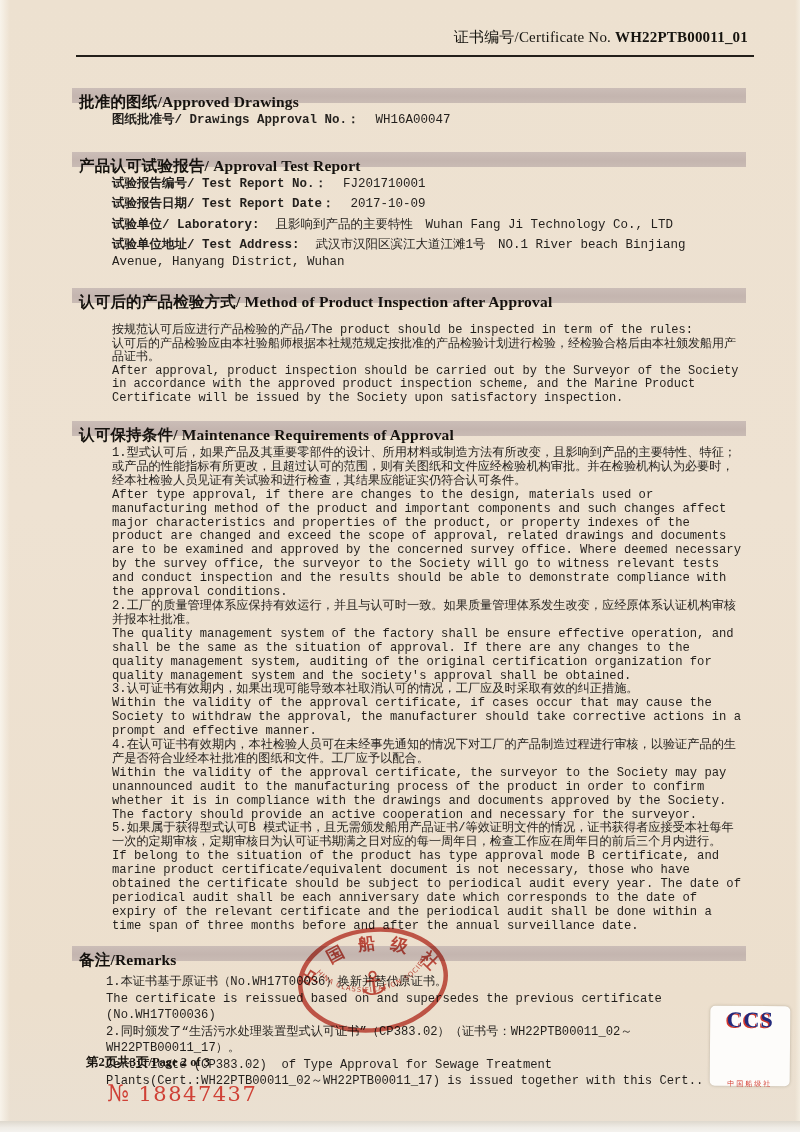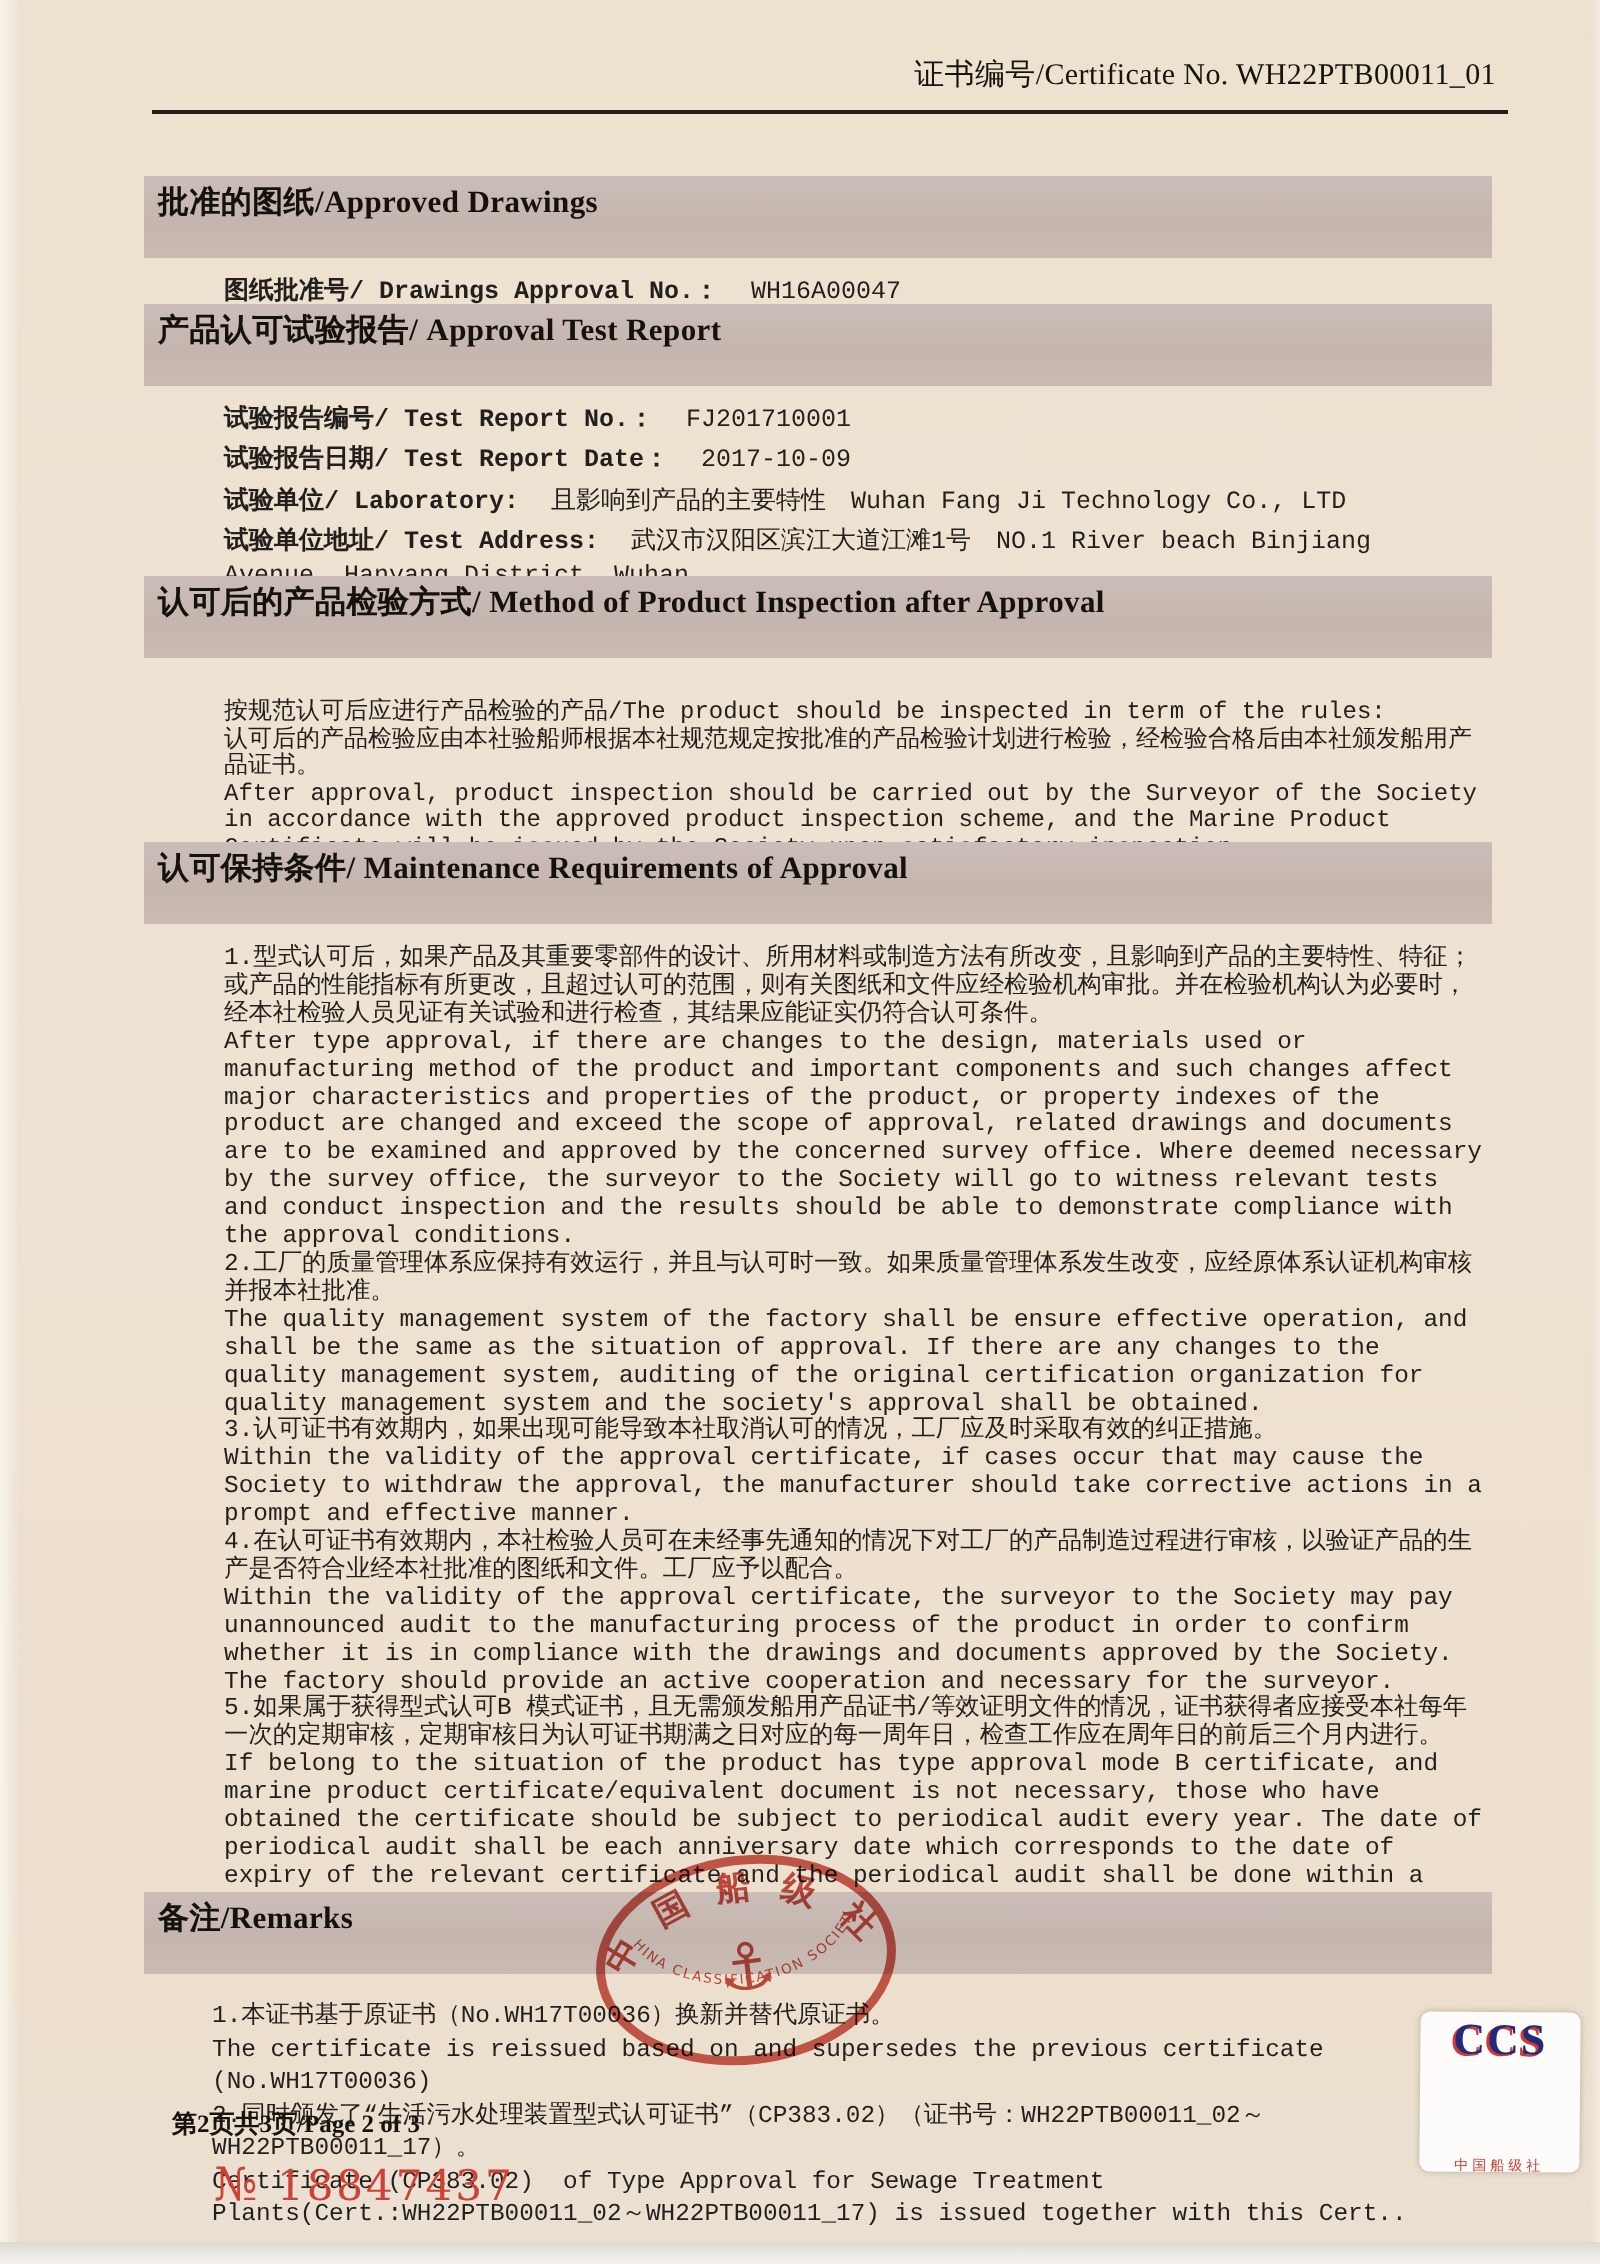--- a/index.html
+++ b/index.html
@@ -17,26 +17,26 @@
   .edge-bottom{position:absolute;left:0;bottom:0;width:800px;height:11px;
     background:linear-gradient(180deg,#ded8cd 0%,#efece6 60%,#f4f2ee 100%);}
   .edge-right{position:absolute;right:0;top:0;width:5px;height:1132px;
     background:linear-gradient(270deg,#f3ecdf 0%,rgba(243,236,223,0) 100%);}
 
   .cert-header{
     position:absolute;top:28px;right:52px;
     font-family:"Liberation Serif","DejaVu Serif",serif;
     font-size:15px;color:#16140f;letter-spacing:.2px;
   }
-  .cert-header b{font-weight:normal;}
+  .cert-header b{font-weight:bold;}
   .top-rule{position:absolute;top:55px;left:76px;right:46px;height:2px;background:#231f1a;}
 
   .section{position:absolute;left:72px;width:674px;}
   .sec-bar{
-    height:41px;line-height:27px;
+    height:15px;line-height:27px;
     background:linear-gradient(180deg,#cbbdb7 0%,#c4b5af 55%,#c9bbb4 100%);
     font-family:"Liberation Serif","DejaVu Serif",serif;
     font-weight:bold;font-size:15.5px;color:#15120e;
     padding-left:7px;letter-spacing:.2px;
   }
   .sec-body{padding:9px 4px 0 40px;font-size:12.5px;line-height:14.2px;}
   .kv-row{margin-bottom:3.6px;line-height:16.8px;white-space:pre-wrap;}
   .kv-label{font-weight:bold;}
   .kv-value{margin-left:16px;}
   .para{margin:0;white-space:pre-wrap;}

